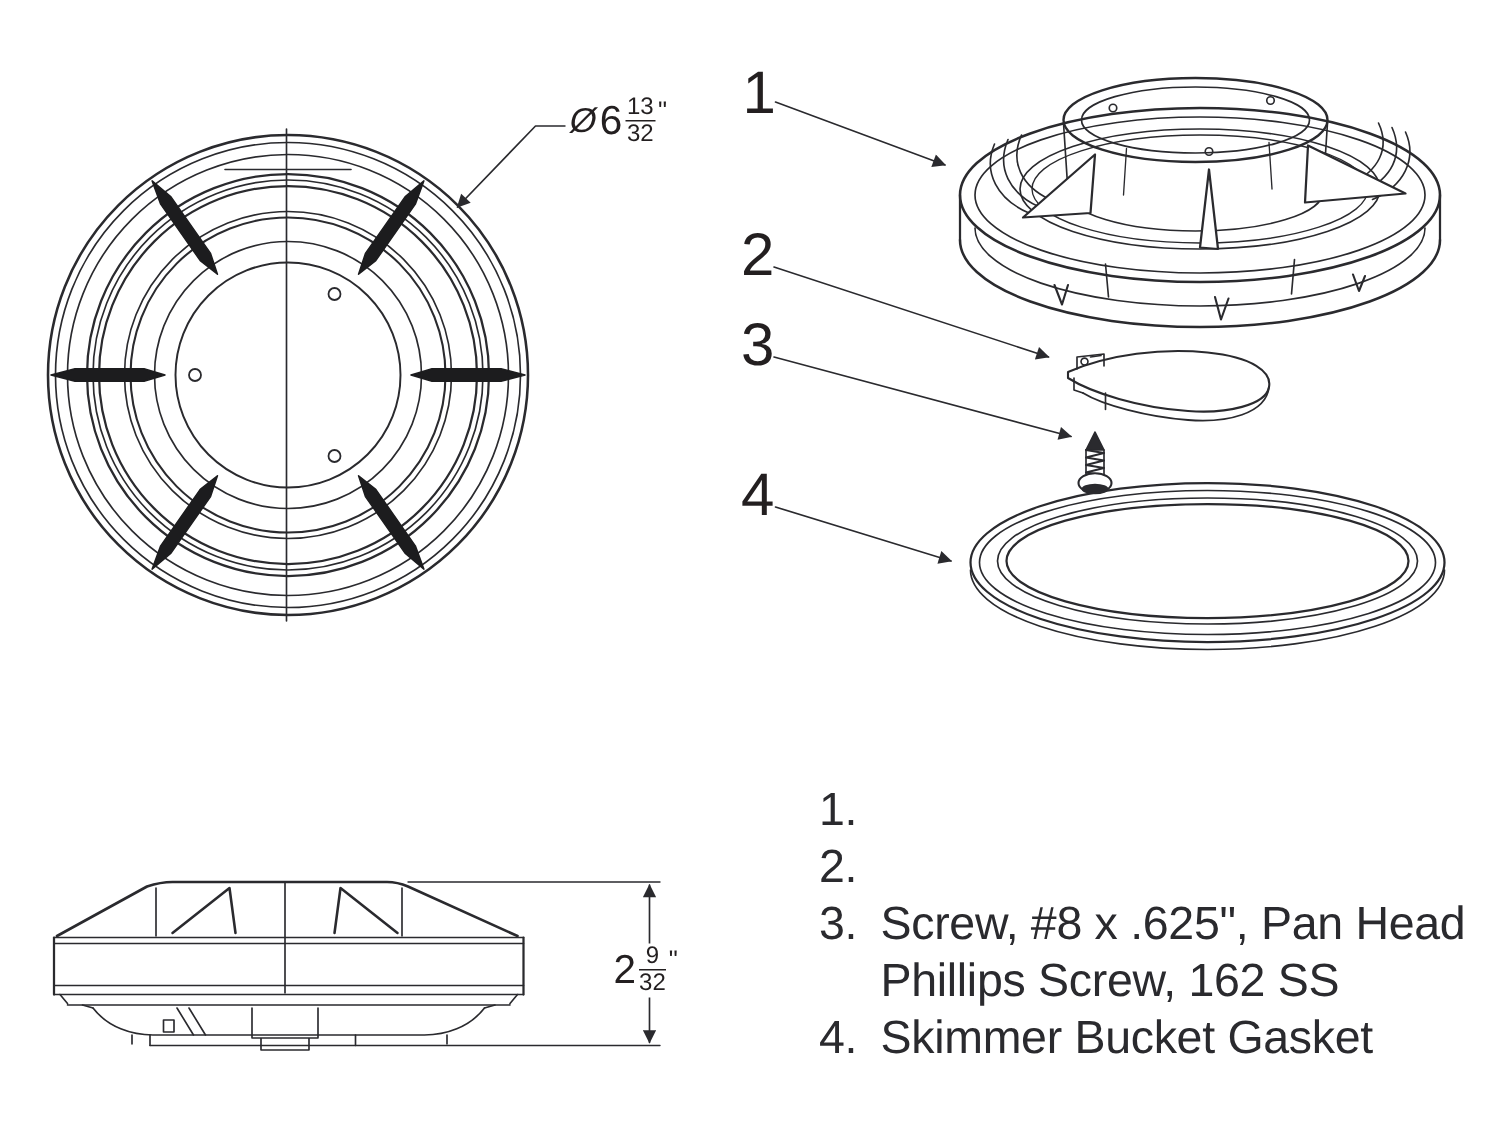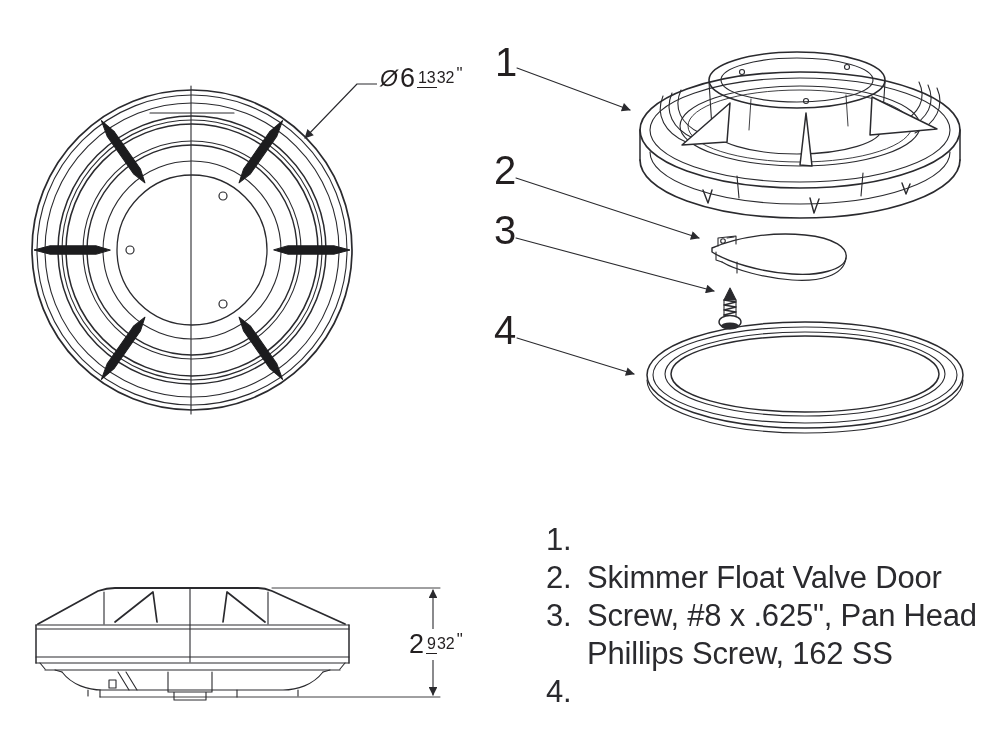--- a/index.html
+++ b/index.html
@@ -15,21 +15,21 @@
   #callout-1{left:495px;top:42px;}
   #callout-2{left:494px;top:150px;}
   #callout-3{left:494px;top:210px;}
   #callout-4{left:494px;top:310px;}
   .dim-label{
     position:absolute;display:flex;align-items:center;gap:2px;
     background:#fff;padding:0 3px;white-space:nowrap;
   }
   .dim-symbol{font-size:23px;transform:skewX(-10deg);}
   .dim-whole{font-size:27px;}
-  .frac{display:inline-flex;flex-direction:row;text-align:center;
+  .frac{display:inline-flex;flex-direction:column;text-align:center;
     font-size:16px;line-height:1.08;font-weight:400;}
   .frac .fnum{border-bottom:1.6px solid #231f20;padding:0 1px;}
   .dim-unit{font-size:17px;align-self:flex-start;margin-top:1px;}
   #top-dim{left:377px;top:63px;}
   #side-dim{left:406px;top:629px;}
   .parts-list{
     position:absolute;left:546px;top:521px;font-size:31px;line-height:38px;
     letter-spacing:-0.2px;color:#2a2a2e;
   }
   .pl-row{display:flex;align-items:flex-start;}
@@ -211,29 +211,29 @@
     </span>
     <span class="dim-unit">"</span>
   </div>
 
   <div class="parts-list">
       <div class="pl-row">
         <span class="pl-num">1.</span>
       </div>
       <div class="pl-row">
         <span class="pl-num">2.</span>
-        <span class="pl-text">
-          <div>Skimmer Float Valve Door</div>
-        </span>
       </div>
       <div class="pl-row">
         <span class="pl-num">3.</span>
         <span class="pl-text">
           <div>Screw, #8 x .625", Pan Head</div>
           <div>Phillips Screw, 162 SS</div>
         </span>
       </div>
       <div class="pl-row">
         <span class="pl-num">4.</span>
+        <span class="pl-text">
+          <div>Skimmer Bucket Gasket</div>
+        </span>
       </div>
     </div>
 
 </div>
 
 </body></html>

